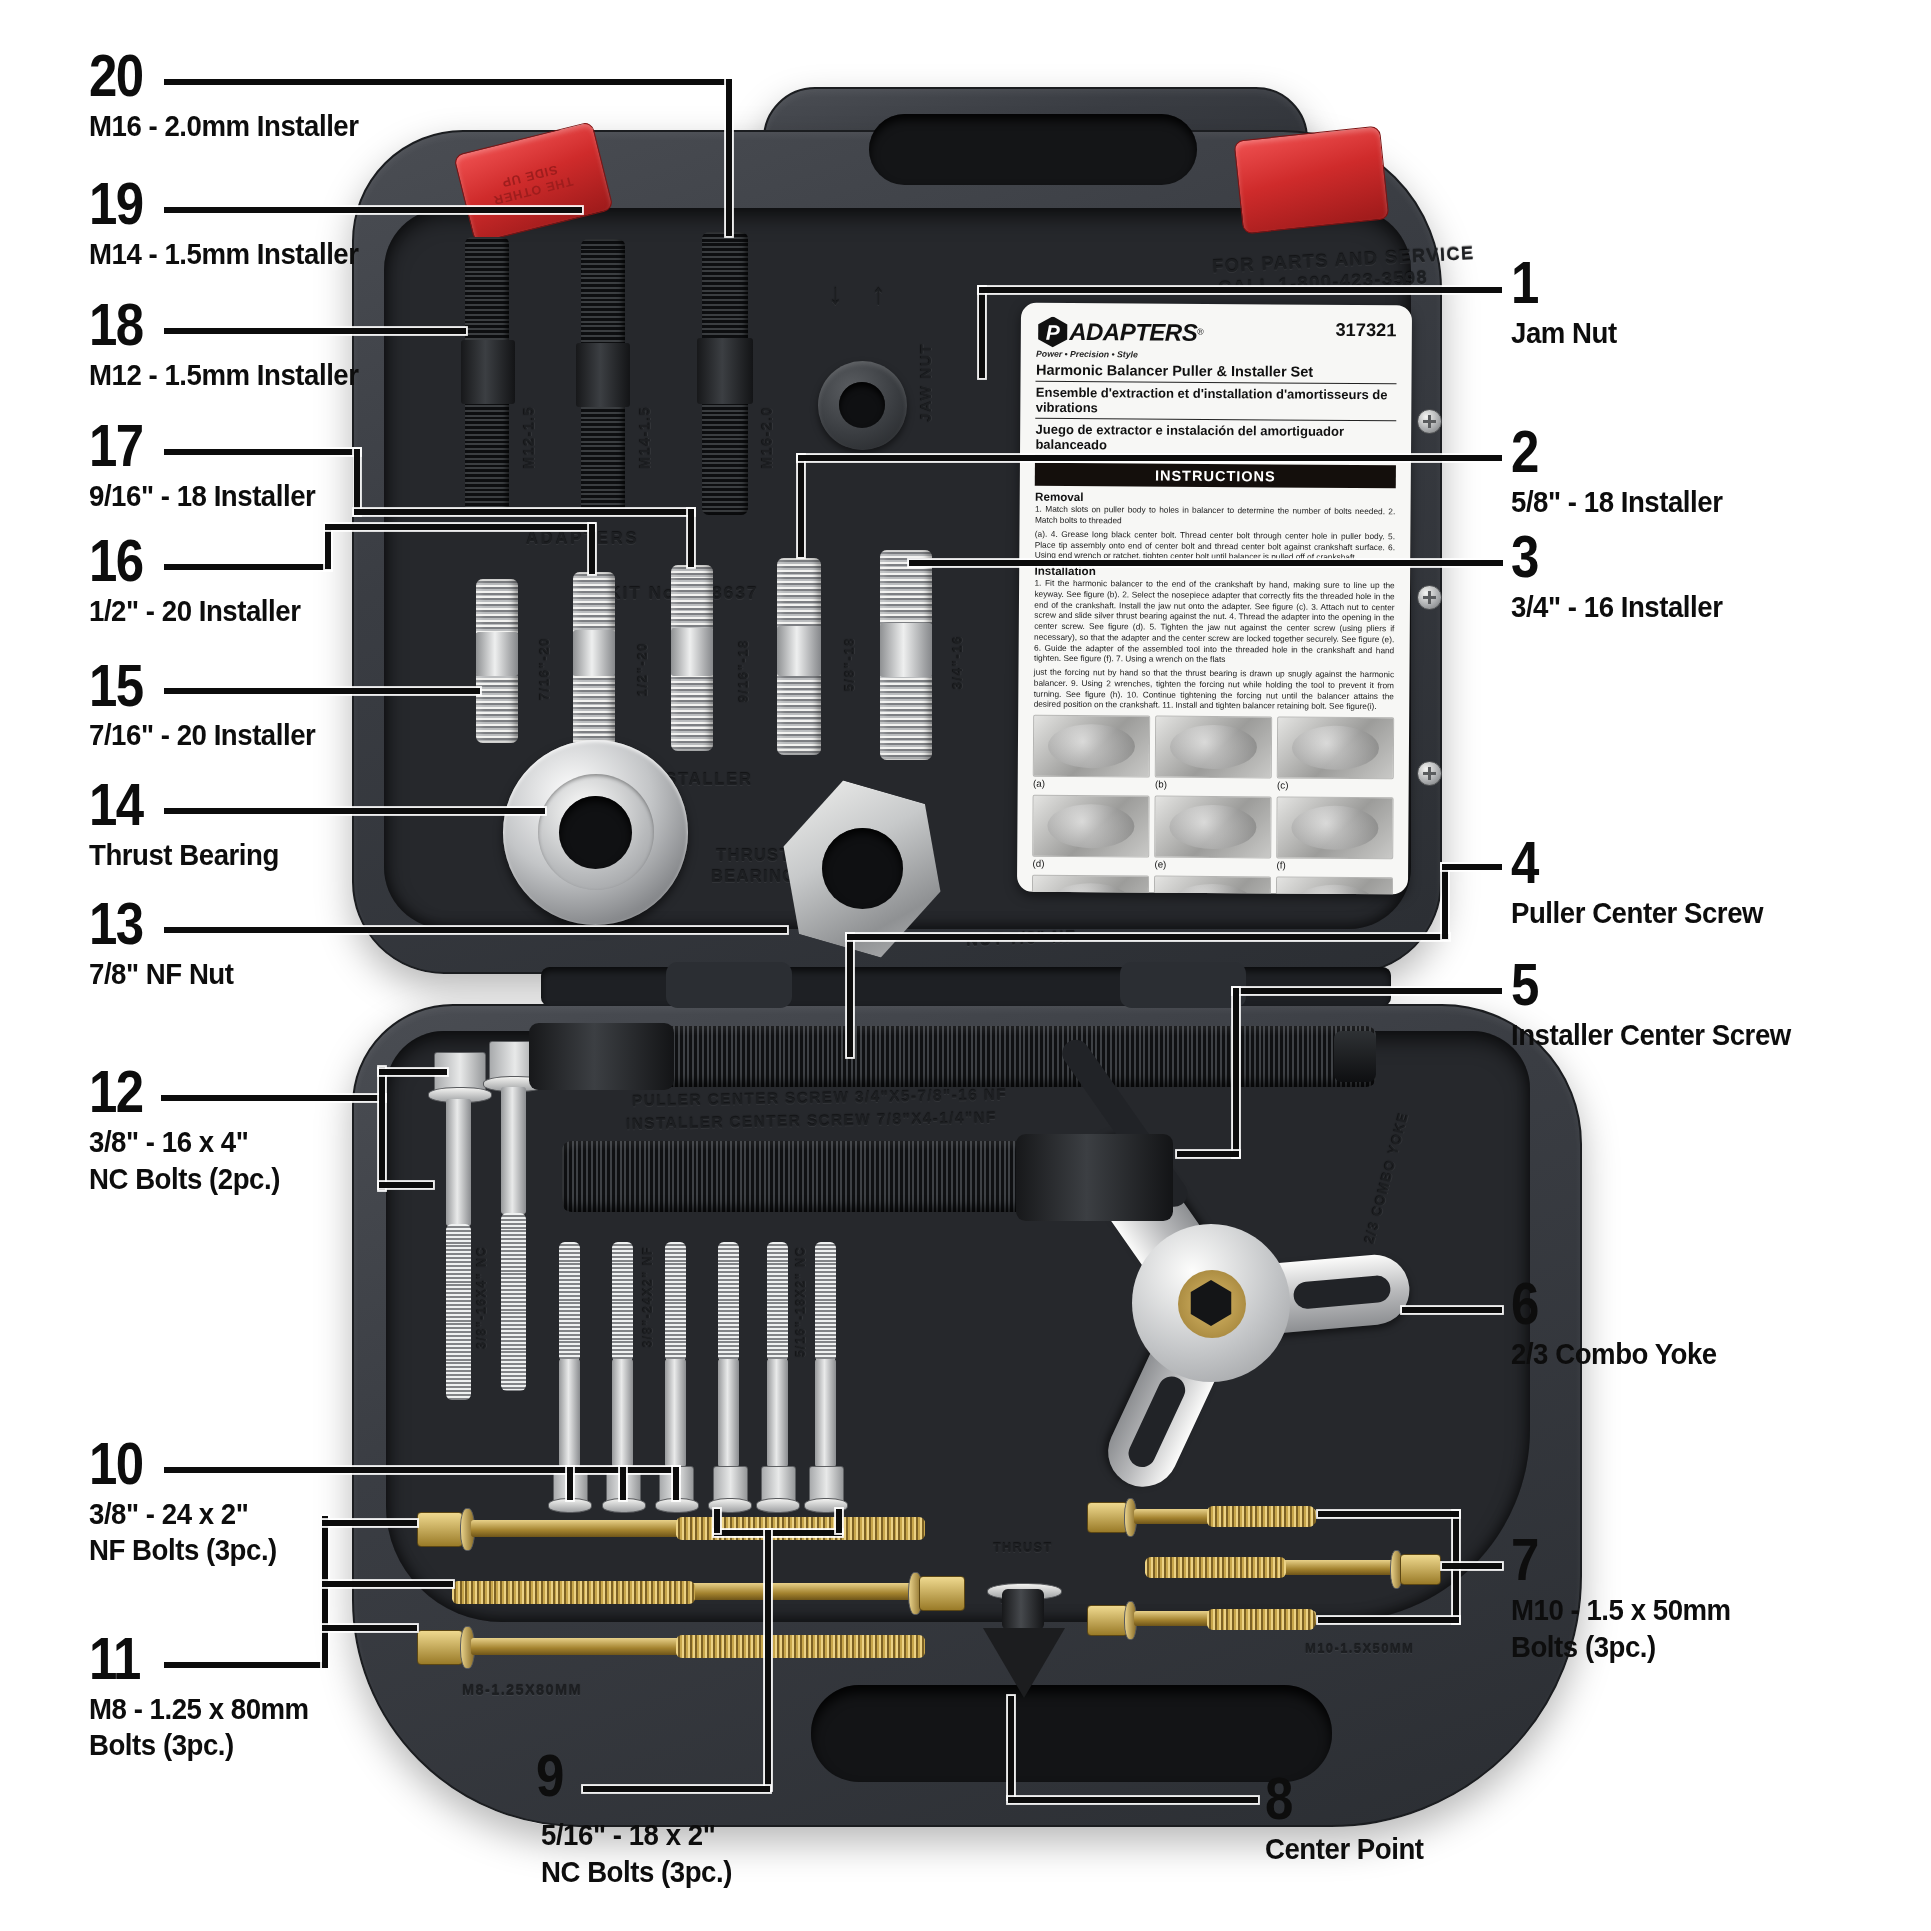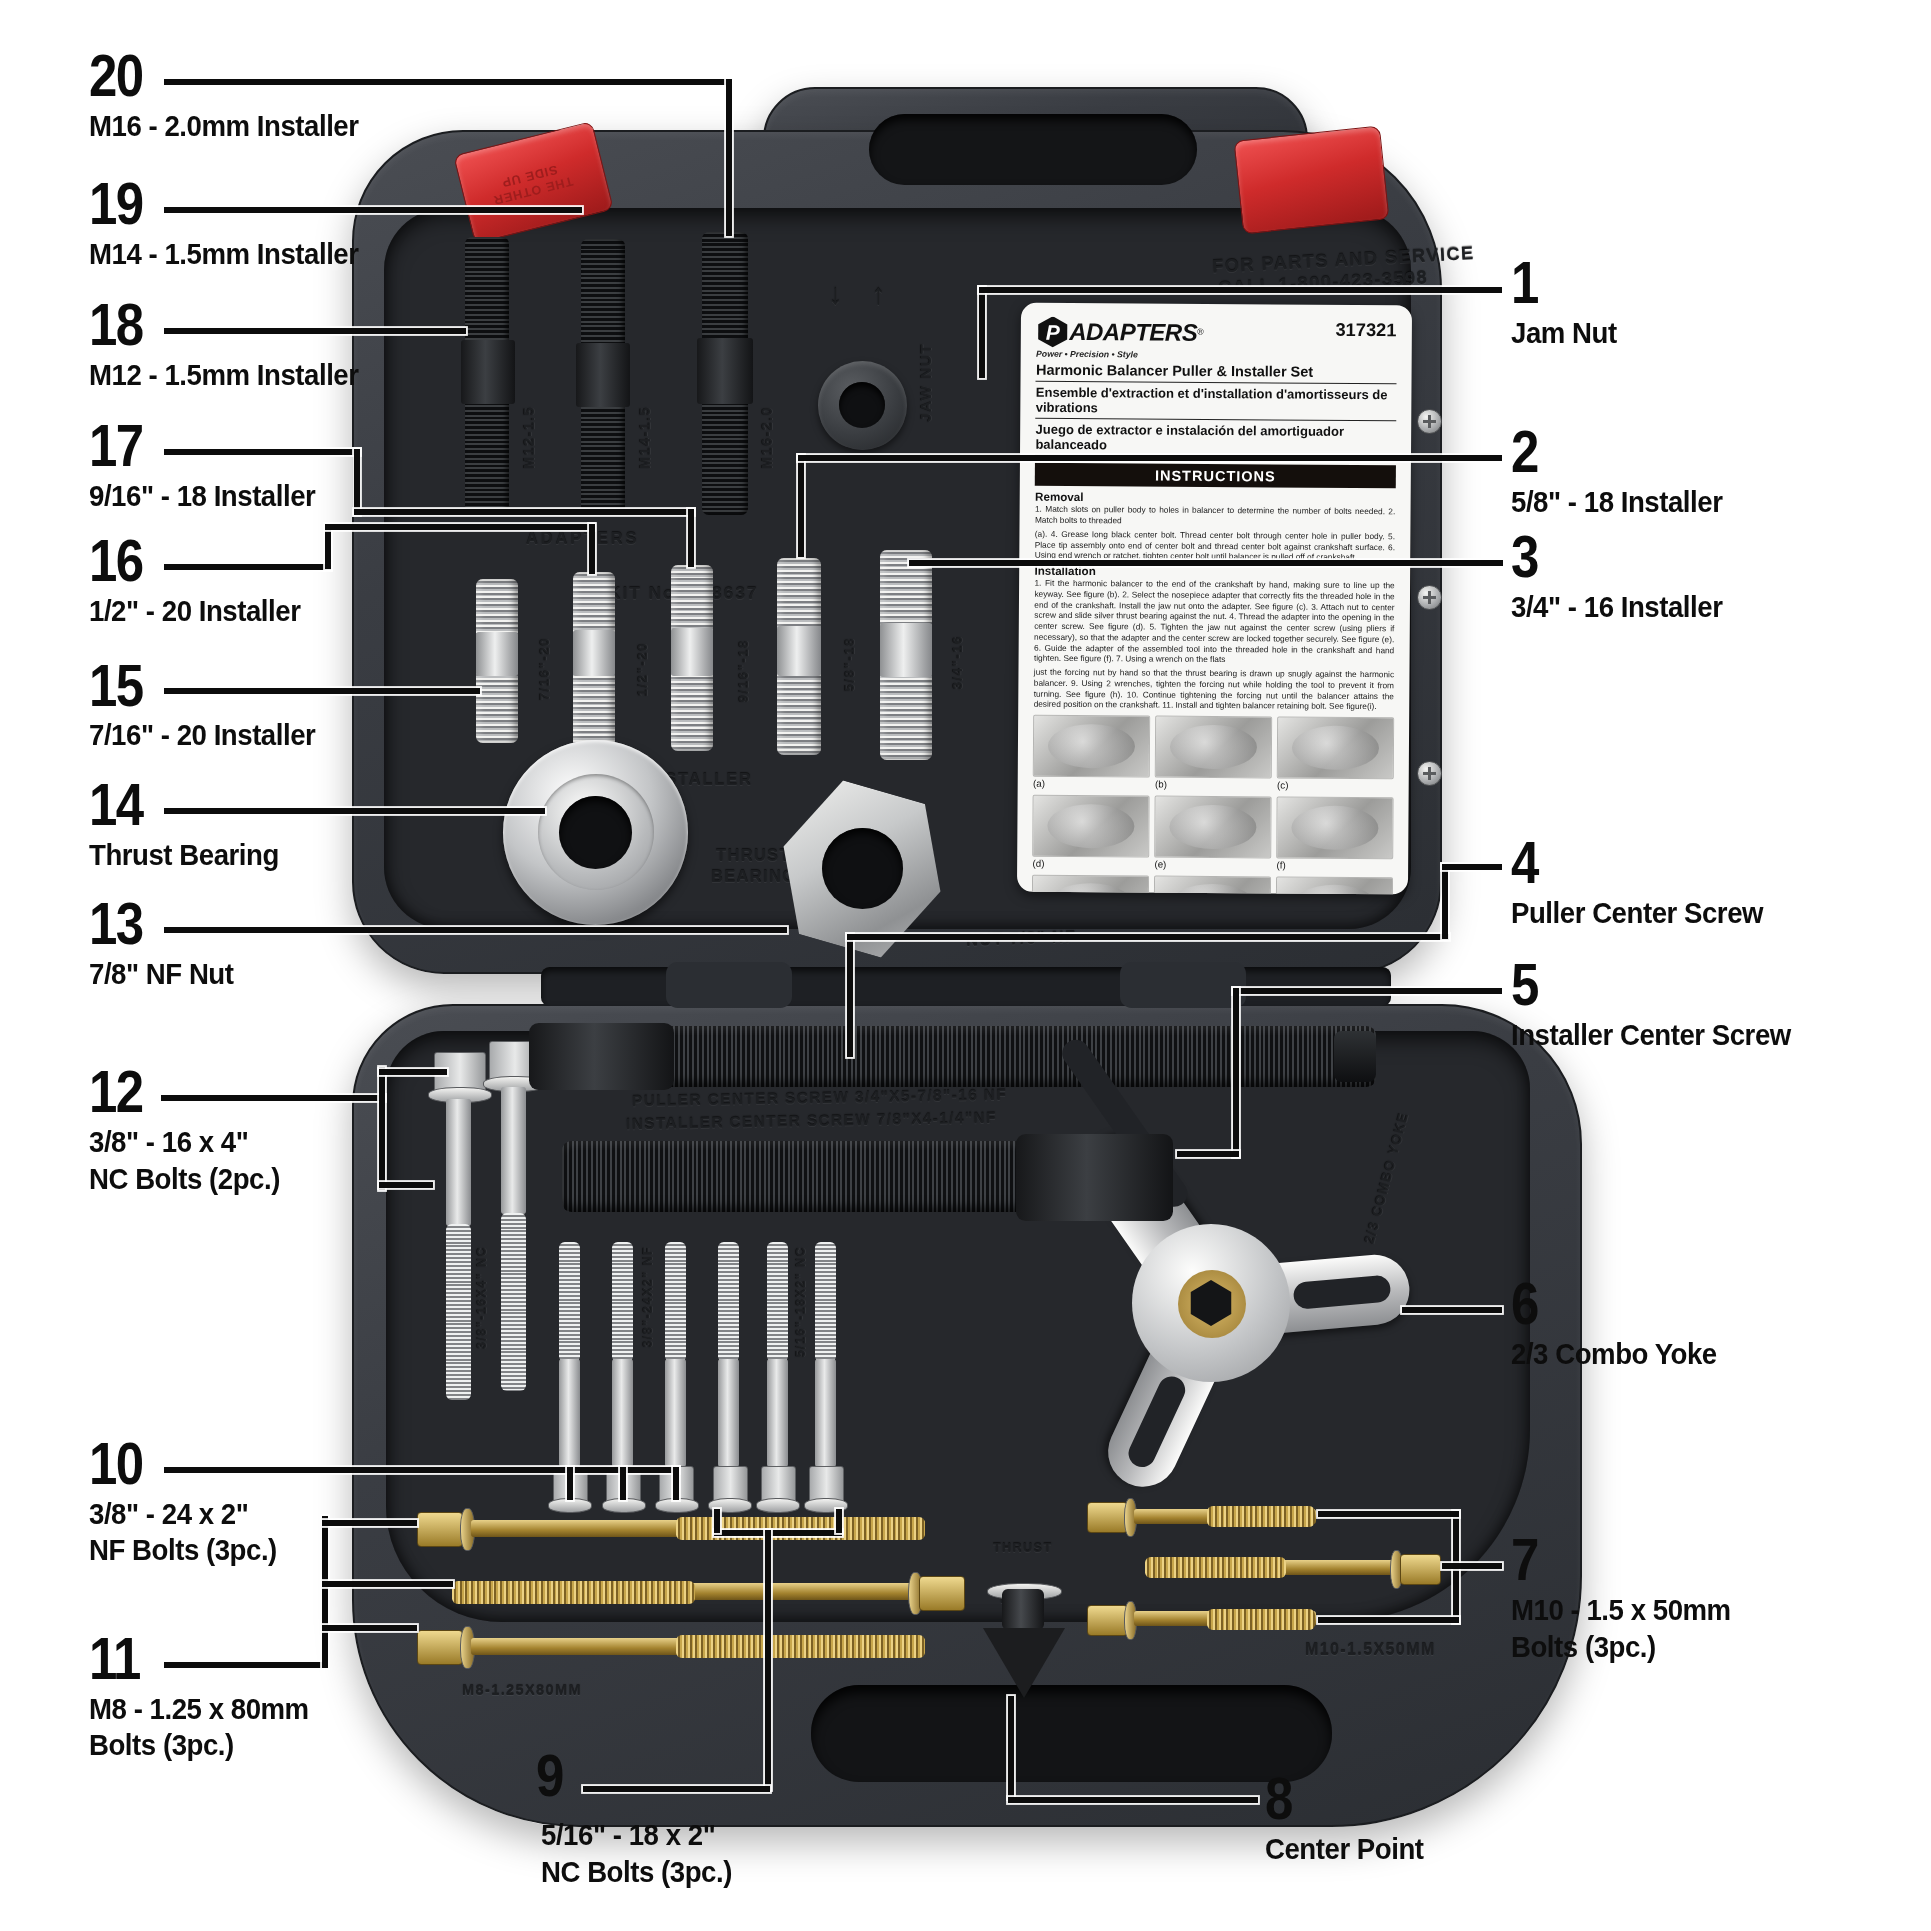--- a/index.html
+++ b/index.html
@@ -238,21 +238,21 @@
 <div class="pocket" style="left:1079px;top:1495px;width:246px;height:46px;border-radius:23px;"></div>
 <div class="pocket" style="left:1137px;top:1547px;width:309px;height:46px;border-radius:23px;"></div>
 <div class="pocket" style="left:1079px;top:1597px;width:246px;height:46px;border-radius:23px;"></div>
 
 <div class="emboss" style="left:632px;top:1089px;font-size:15.4px;transform:rotate(-1deg);z-index:6;">PULLER CENTER SCREW 3/4"X5-7/8"-16 NF</div>
 <div class="emboss" style="left:626px;top:1112px;font-size:15.4px;transform:rotate(-1deg);z-index:6;">INSTALLER CENTER SCREW 7/8"X4-1/4"NF</div>
 <div class="emboss vt" style="left:475px;top:1246px;font-size:12.6px;">3/8"-16X4" NC</div>
 <div class="emboss vt" style="left:641px;top:1246px;font-size:12.6px;">3/8"-24X2" NF</div>
 <div class="emboss vt" style="left:794px;top:1246px;font-size:12.6px;">5/16"-18X2" NC</div>
 <div class="emboss" style="left:462px;top:1682px;font-size:14.5px;">M8-1.25X80MM</div>
-<div class="emboss" style="left:1305px;top:1641px;font-size:16px;">M10-1.5X50MM</div>
+<div class="emboss" style="left:1305px;top:1641px;font-size:13px;">M10-1.5X50MM</div>
 <div class="emboss vt" style="left:1379px;top:1110px;font-size:13.5px;transform:rotate(195deg);z-index:6;">2/3 COMBO YOKE</div>
 <div class="emboss" style="left:993px;top:1541px;font-size:12.6px;">THRUST</div>
 <div class="emboss" style="left:1000px;top:1556px;font-size:12.6px;margin-top:36px;">POINT</div>
 
 <div class="abs scr-bk" style="left:529px;top:1026px;width:847px;height:61px;z-index:7;"></div>
 <div class="abs mid-bk" style="left:529px;top:1023px;width:145px;height:67px;border-radius:9.7px;z-index:8;"></div>
 <div class="abs" style="left:1334px;top:1031px;width:42px;height:51px;background:linear-gradient(180deg,#2e3134,#0e0f11);border-radius:7.7px;z-index:8;"></div>
 
 <div class="abs scr-bk" style="left:562px;top:1141px;width:463px;height:71px;z-index:7;"></div>
 <div class="abs mid-bk" style="left:1016px;top:1134px;width:157px;height:87px;border-radius:9.7px;z-index:8;"></div>

